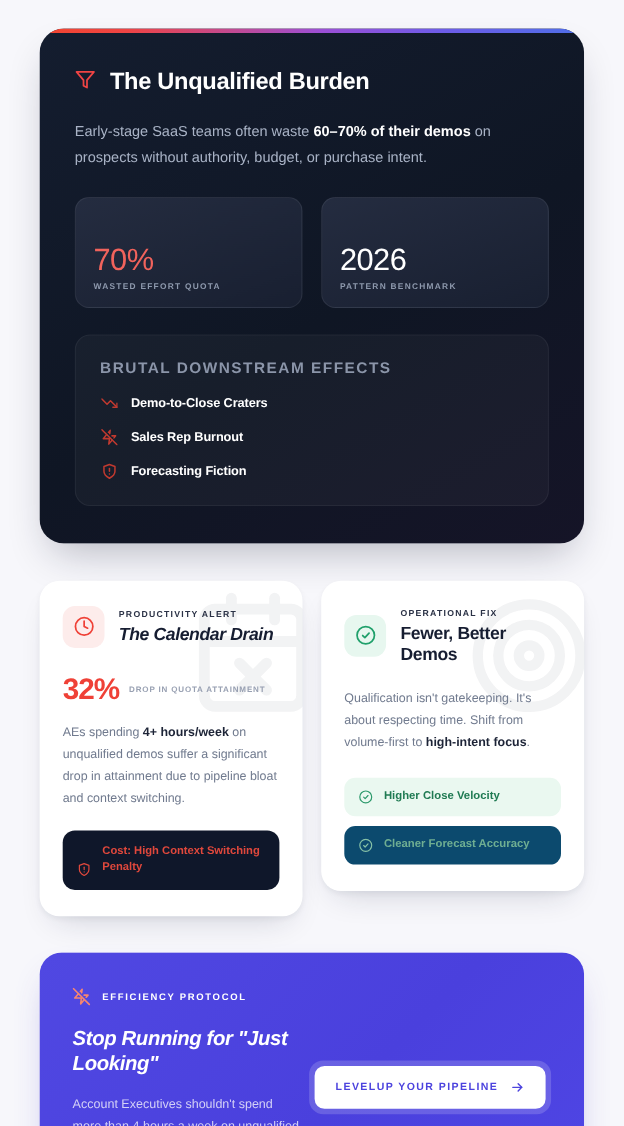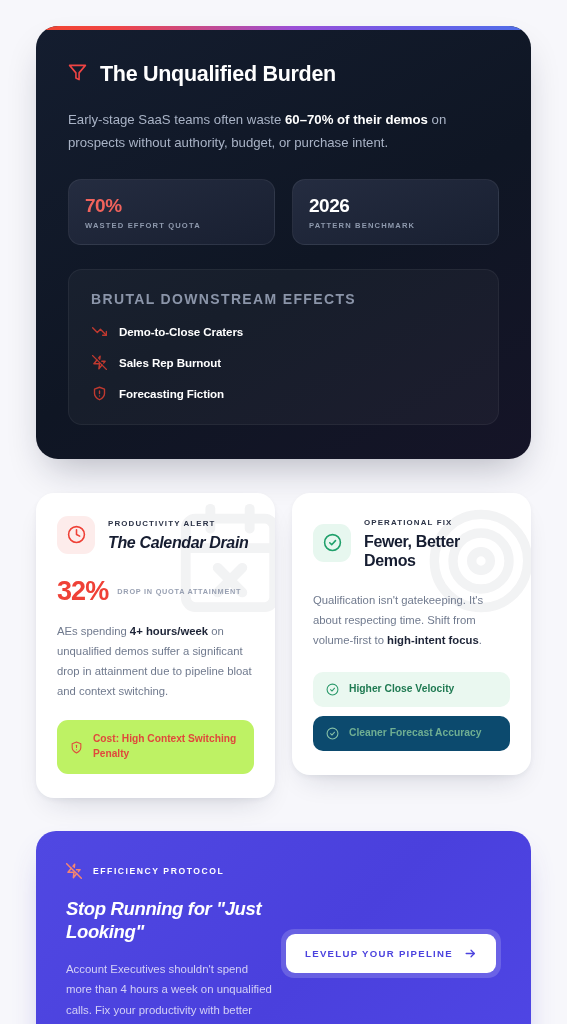--- a/index.html
+++ b/index.html
@@ -63,25 +63,26 @@
   .stat-row { display: flex; gap: 17px; margin-bottom: 24px; }
   .stat-box {
     flex: 1;
     background: #1a2133;
     background-image: linear-gradient(160deg, rgba(38,46,66,0.85), rgba(24,31,48,0.85));
     border: 1px solid rgba(255,255,255,0.065);
     border-radius: 13px;
     padding: 15px 16px 14px 16px;
   }
   .stat-num {
-    font-size: 19px;
-    font-weight: 700;
+    font-size: 28px;
+    font-weight: 400;
     letter-spacing: -0.5px;
     line-height: 1.12;
     margin-bottom: 4px;
+    margin-top: 25px;
   }
   .stat-num.red { color: #f1635c; }
   .stat-num.white { color: #ffffff; }
   .stat-lbl {
     color: #8e99ad;
     font-size: 7.6px;
     font-weight: 700;
     letter-spacing: 1.15px;
   }
 
@@ -182,26 +183,26 @@
     margin-top: 14px;
     font-size: 11.3px;
     line-height: 1.78;
     color: #707a8e;
     position: relative; z-index: 2;
   }
   .wbody b { color: #1d2437; font-weight: 700; }
 
   .cost-pill {
     margin-top: 19px;
-    background: #bef264;
+    background: #0f172a;
     border-radius: 11px;
     padding: 12px 13px;
     display: flex;
     gap: 10px;
-    align-items: center;
+    align-items: flex-end;
     position: relative; z-index: 2;
   }
   .cost-pill-txt {
     font-size: 10.2px;
     font-weight: 700;
     color: #e0483c;
     line-height: 1.45;
   }
 
   .benefits { margin-top: 22px; position: relative; z-index: 2; }

